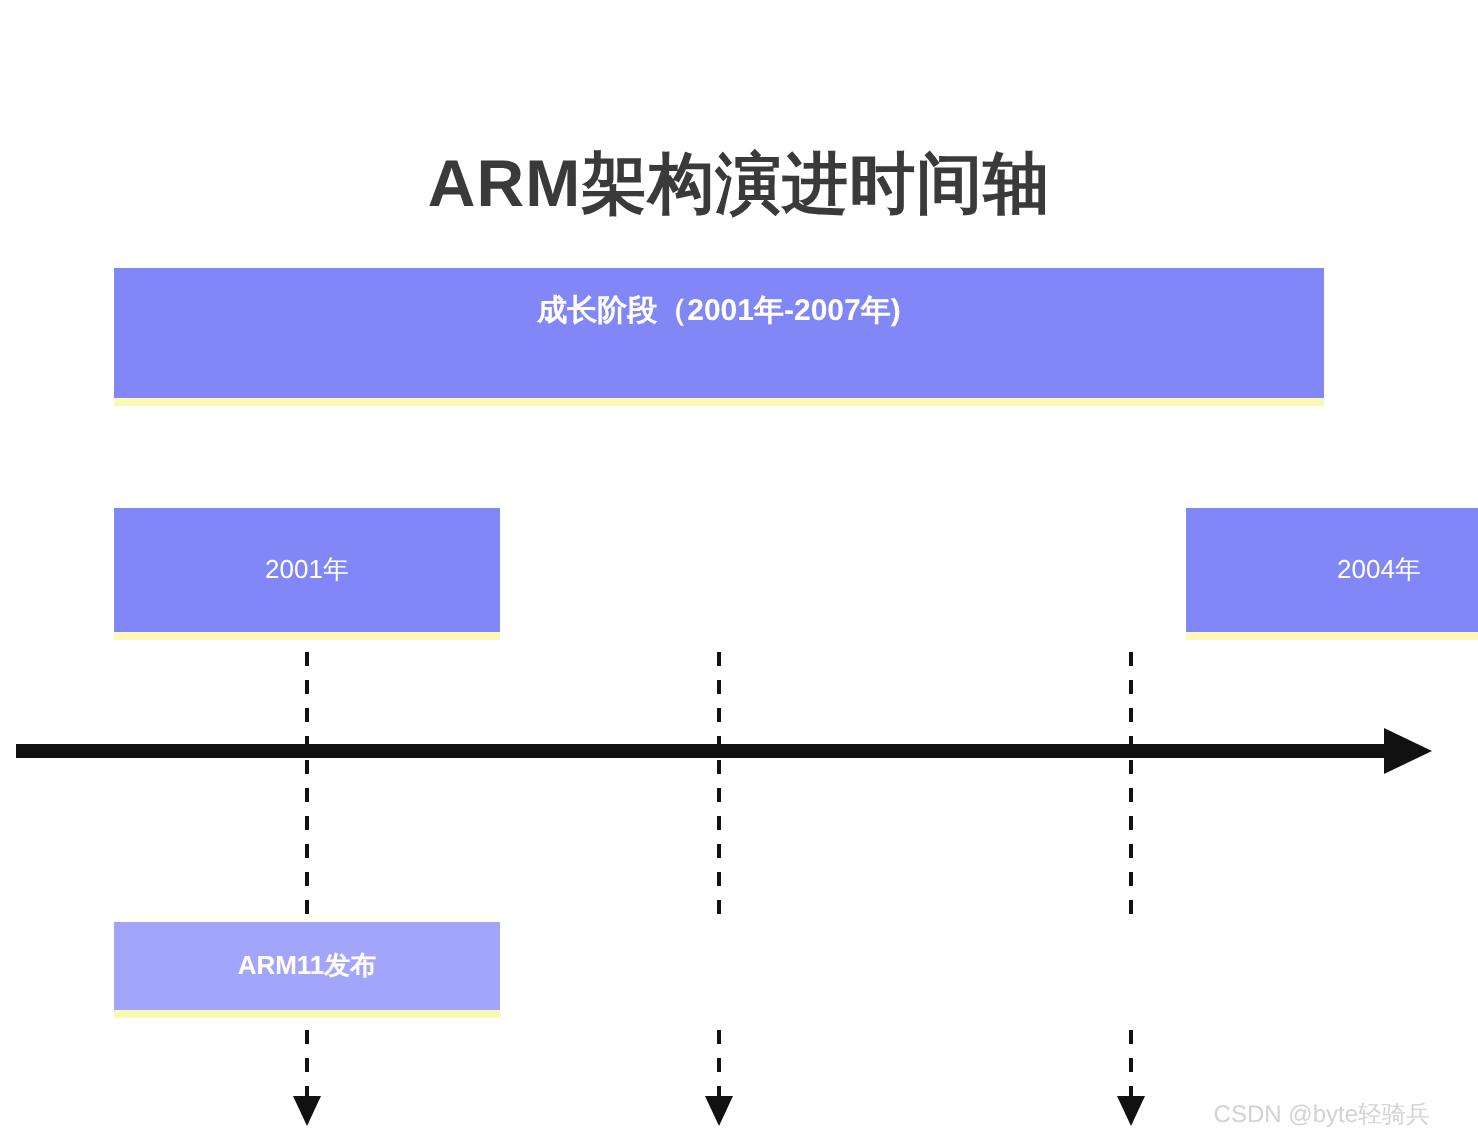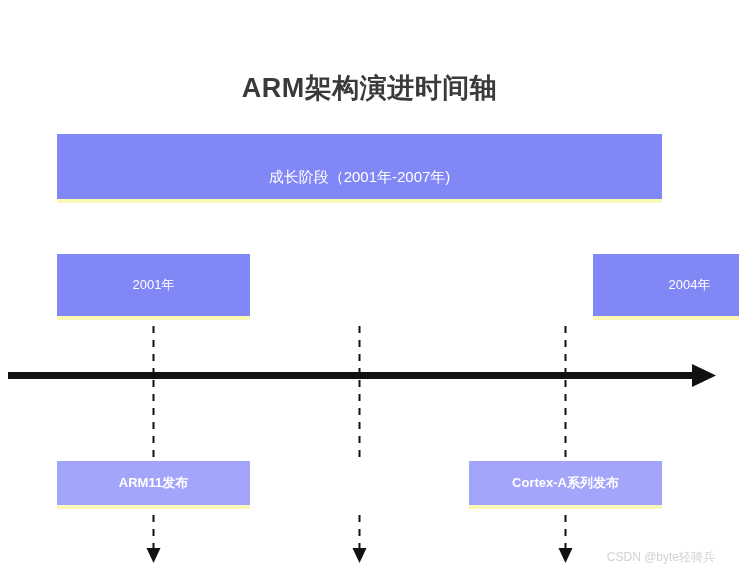--- a/index.html
+++ b/index.html
@@ -24,21 +24,21 @@
     height: 574px;
   }
 
   
   .title {
     position: absolute;
     left: 0;
     top: 70px;
     width: 739px;
     text-align: center;
-    font-size: 27px;
+    font-size: 33px;
     font-weight: bold;
     color: #3a3a3a;
     letter-spacing: 0.5px;
     white-space: nowrap;
   }
 
   
   .phase-banner {
     position: absolute;
     left: 57px;
@@ -46,24 +46,24 @@
     width: 605px;
     height: 65px;
     background: #8287f7;
     border-bottom: 4px solid #fbf8b6;
     box-sizing: content-box;
     display: flex;
     align-items: flex-start;
     justify-content: center;
   }
   .phase-banner-label {
-    margin-top: 34px;
+    margin-top: 12px;
     font-size: 15px;
     color: #ffffff;
-    font-weight: normal;
+    font-weight: bold;
     white-space: nowrap;
   }
 
   
   .year-row {
     position: absolute;
     left: 57px;
     top: 254px;
     width: 729px;
     height: 70px;
@@ -88,20 +88,21 @@
 
   
   .event-row {
     position: absolute;
     left: 57px;
     top: 461px;
     width: 605px;
     height: 52px;
     display: flex;
     justify-content: space-between;
+    flex-direction: column;
   }
   .event-box {
     width: 193px;
     height: 48px;
     background: #a3a5fa;
     border-bottom: 4px solid #fbf8b6;
     box-sizing: border-box;
     display: flex;
     align-items: center;
     justify-content: center;
@@ -173,20 +174,17 @@
     <polygon points="352.5,548 366.5,548 359.5,563" fill="#111111"></polygon>
 
     <line x1="565.5" y1="515" x2="565.5" y2="549" stroke="#111111" stroke-width="2" stroke-dasharray="7 7"></line>
     <polygon points="558.5,548 572.5,548 565.5,563" fill="#111111"></polygon>
   </svg>
 
   <div class="event-row">
     <div class="event-box">
       <span class="event-box-label">ARM11发布</span>
     </div>
-    <div class="event-box">
-      <span class="event-box-label">Cortex-A系列发布</span>
-    </div>
   </div>
 
   <div class="watermark">CSDN @byte轻骑兵</div>
 
 </div>
 
 </body></html>

